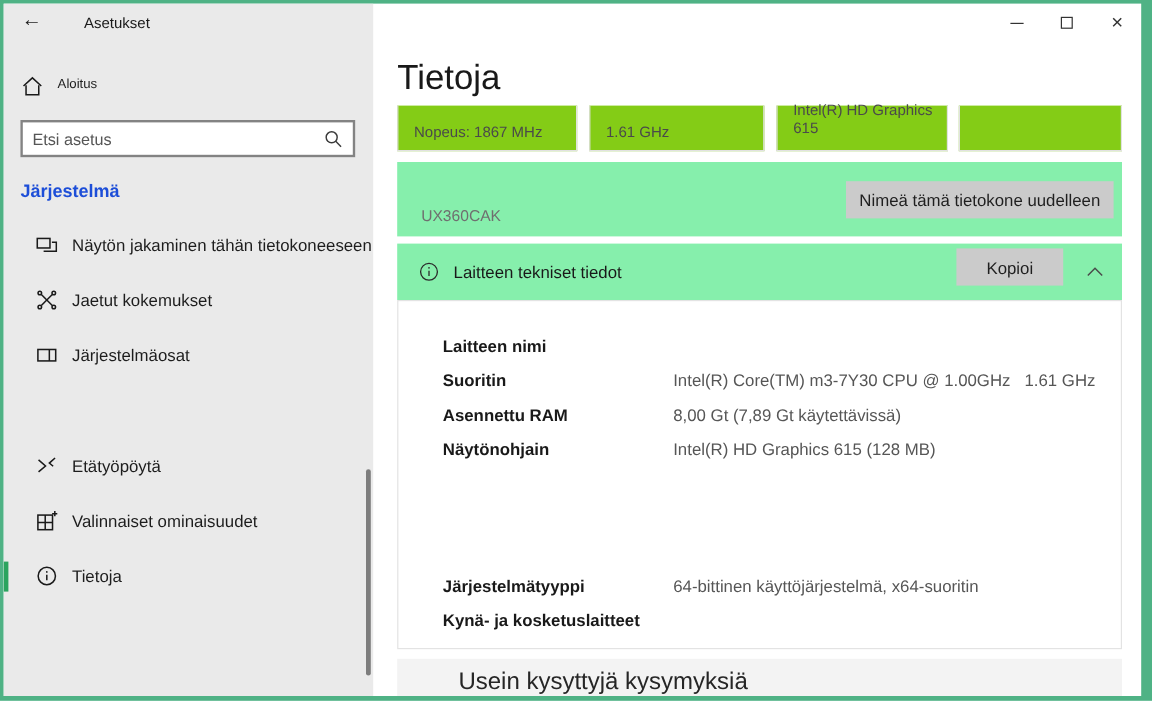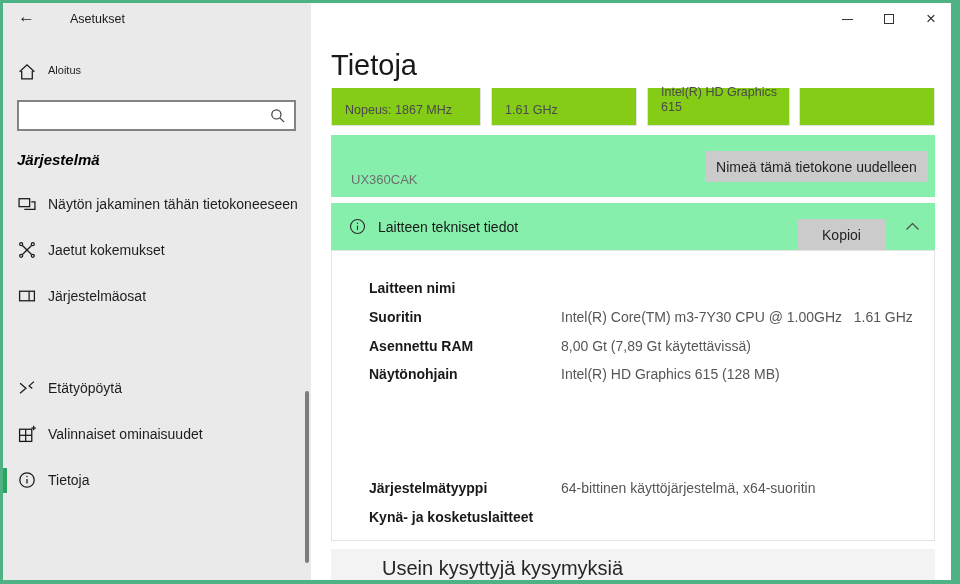--- a/index.html
+++ b/index.html
@@ -29,22 +29,22 @@
     left:14px; top:97px; width:279px; height:31px;
     background:#fff; border:2px solid #838383;
   }
   .searchbox input {
     position:absolute; left:8px; top:2px; width:240px; height:24px;
     border:none; outline:none; font-size:13.5px; font-family:"Liberation Sans", sans-serif;
     color:#444; background:transparent;
   }
   .searchbox input::placeholder { color:#565656; opacity:1; }
   .search-icon { position:absolute; right:8px; top:6px; }
-  .section-header { left:14px; top:148px; font-size:15px; font-weight:700; color:#000000;font-style:italic; }
-  .nav-item { left:0; width:320px; height:46px; cursor:pointer; }
+  .section-header { left:14px; top:148px; font-size:15px; font-weight:700; color:#1d4ed8; }
+  .nav-item { left:12px; width:320px; height:46px; cursor:pointer; }
   .nav-item .nicon { position:absolute; left:15px; top:14px; }
   .nav-item .nlabel { position:absolute; left:45px; top:15px; font-size:14px; color:#1d1d1d; white-space:nowrap; }
   .accent-bar { left:0; top:465px; width:4px; height:25px; background:#2ba45f; }
   .side-scrollbar { left:302px; top:388px; width:4px; height:172px; background:#7d7d7d; border-radius:2px; }
   .ctrl { position:absolute; top:0; width:40px; height:32px; text-align:center; cursor:pointer; }
   .ctrl-min { right:84px; }
   .ctrl-max { right:42px; }
   .ctrl-close { right:0px; }
   .min-glyph { position:absolute; left:15px; top:16px; width:11px; height:1px; background:#333; }
   .max-glyph { position:absolute; left:15px; top:11px; width:10px; height:10px; border:1px solid #333; }
@@ -64,21 +64,21 @@
   .device-name { position:absolute; left:20px; top:37px; font-size:13px; color:#6f6f6f; }
   .gray-btn {
     position:absolute; background:#cbcbcb; border:none; cursor:pointer;
     font-family:"Liberation Sans", sans-serif; font-size:14px; color:#1f1f1f;
     text-align:center;
   }
   .rename-btn { left:374px; top:16px; width:223px; height:31px; }
   .spec-header { left:328px; top:200px; width:604px; height:47px; }
   .spec-header .info-icon { position:absolute; left:18px; top:15px; }
   .spec-header .spec-title { position:absolute; left:47px; top:16px; font-size:14px; color:#191919; }
-  .copy-btn { left:466px; top:16px; width:89px; height:31px; }
+  .copy-btn { left:466px; top:4px; width:89px; height:31px; }
   .chevron-up { position:absolute; left:574px; top:19px; cursor:pointer; }
   .spec-body {
     left:328px; top:247px; width:604px; height:291px;
     background:#fff; border:1px solid #e3e3e3;
   }
   .spec-row { position:absolute; left:0; width:100%; height:20px; }
   .spec-label { position:absolute; left:37px; font-size:14px; font-weight:700; color:#191919; white-space:nowrap; }
   .spec-value { position:absolute; left:229px; font-size:14px; color:#565656; white-space:pre; }
   .faq-panel { left:328px; top:546px; width:604px; height:31px; background:#f3f3f3; }
   .faq-title { position:absolute; left:51px; top:8px; font-size:20px; font-weight:400; color:#262626; }
@@ -98,20 +98,21 @@
       <span class="home-icon">
         <svg width="18" height="18" viewBox="0 0 17 17" fill="none" stroke="#1a1a1a" stroke-width="1.2">
           <path d="M1.5 8.2 L8.5 1.8 L15.5 8.2"></path>
           <path d="M3.5 7.5 V15 H13.5 V7.5"></path>
         </svg>
       </span>
       <span class="home-label">Aloitus</span>
     </div>
 
     <div class="abs searchbox">
+      <input type="text" placeholder="Etsi asetus" style="">
       <span class="search-icon">
         <svg width="16" height="16" viewBox="0 0 16 16" fill="none" stroke="#3a3a3a" stroke-width="1.2">
           <circle cx="6.4" cy="6.4" r="4.6"></circle>
           <line x1="9.8" y1="9.8" x2="14.2" y2="14.2"></line>
         </svg>
       </span>
     </div>
 
     <div class="abs section-header">Järjestelmä</div>
 

